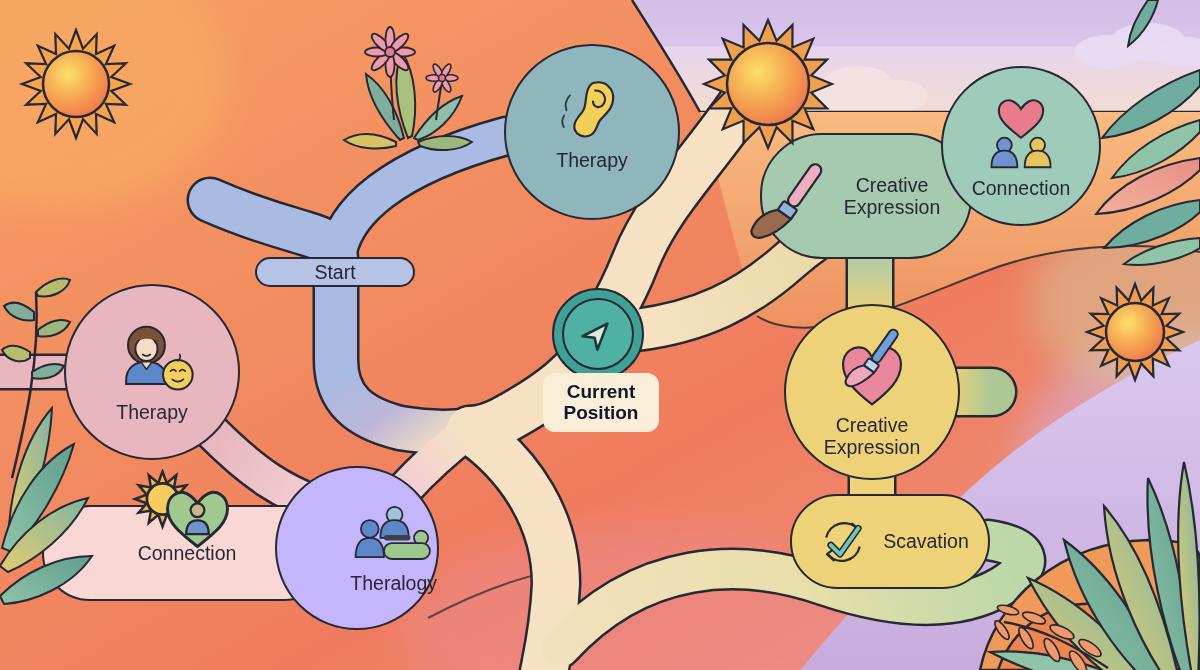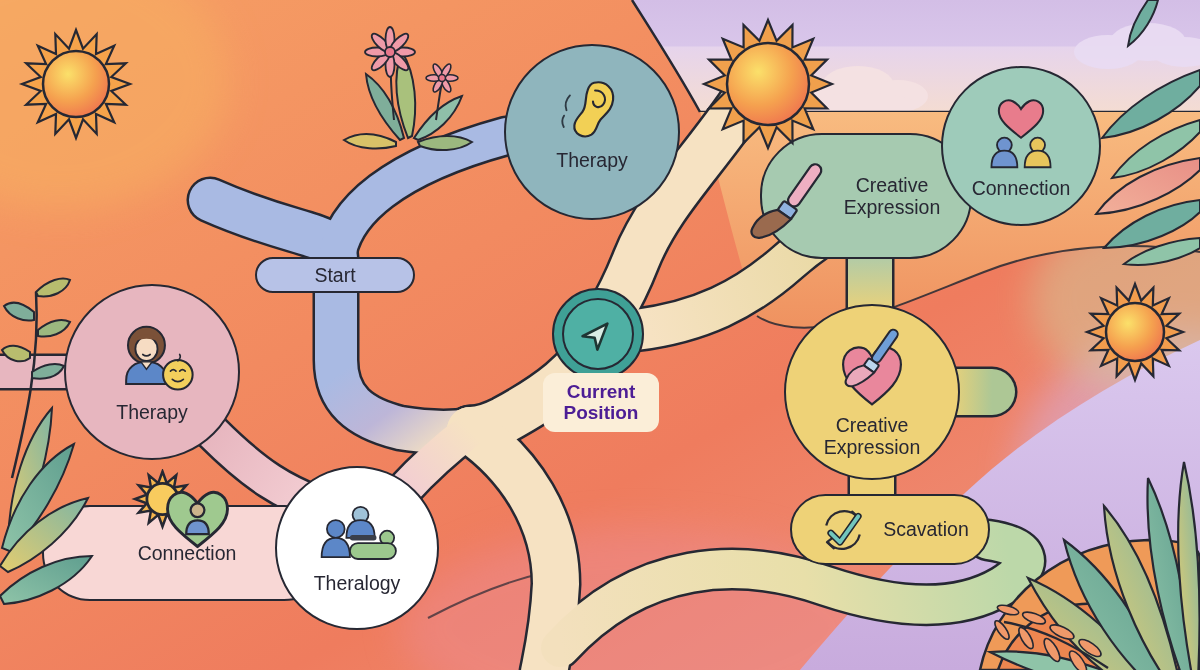--- a/index.html
+++ b/index.html
@@ -17,21 +17,21 @@
        line-height:1.14;}
   .blob{border-radius:62px;}
   .cp-outer{position:absolute;z-index:2;width:92px;height:92px;border-radius:50%;
         border:2.5px solid #262833;background:#3fa096;display:flex;
         align-items:center;justify-content:center;box-sizing:border-box;}
   .cp-inner{width:72px;height:72px;border-radius:50%;border:2.5px solid #262833;
         background:#4fb0a4;display:flex;align-items:center;justify-content:center;
         box-sizing:border-box;}
   .cp-tag{position:absolute;z-index:2;width:116px;background:#fbeed8;
         border-radius:12px;padding:8px 4px;font-size:19px;font-weight:600;
-        color:#4c1d95;text-align:center;line-height:1.12;box-sizing:border-box;}
+        color:#0f172a;text-align:center;line-height:1.12;box-sizing:border-box;}
   .abs-ic{position:absolute;}
 </style>
 </head>
 <body>
 
 <div class="stage">
 
 <svg id="bg" class="layer" viewBox="0 0 1200 670">
   <defs>
     <linearGradient id="baseGrad" x1="0" y1="0" x2="1" y2="1">
@@ -164,21 +164,21 @@
     <use href="#r12" stroke="#e7b6bf" stroke-width="32"></use>
     <use href="#r13" stroke="url(#g13)" stroke-width="34"></use>
     <use href="#r14" stroke="#f6d4d4" stroke-width="34"></use>
   </g>
 
   <path d="M 980,670 C 995,600 1060,542 1148,540 C 1190,540 1200,548 1200,560 L 1200,670 Z" fill="#ef9a58" stroke="#262833" stroke-width="2.5"></path>
   <path d="M 998,670 C 1010,634 1042,606 1082,604 C 1116,602 1142,620 1152,648 L 1156,670 Z" fill="#ee8650" stroke="#262833" stroke-width="2.5"></path>
 </svg>
 
 
-<div class="node pill" style="left:255px;top:257px;width:160px;height:36px;background:#b7c2e7;">
+<div class="node pill" style="left:255px;top:257px;width:160px;height:30px;background:#b7c2e7;">
   <div class="lbl">Start</div>
 </div>
 
 <div class="node circle" style="left:504px;top:44px;width:176px;height:176px;background:#8fb5bd;">
   <svg width="66" height="72" viewBox="0 0 70 72" style="margin-top:-18px">
     <g transform="rotate(6 35 36)">
       <path d="M 10,22 Q 4,30 8,38 M 6,44 Q 3,50 7,56" fill="none" stroke="#2e3a44" stroke-width="2" stroke-linecap="round"></path>
       <path d="M 34,6 C 46,2 56,10 56,22 C 56,32 50,37 45,44 C 41,50 43,56 37,61 C 29,67 18,62 18,53 C 18,47 22,43 25,38 C 29,31 26,23 28,15 C 29,10 31,7 34,6 Z" fill="#f2d055" stroke="#262833" stroke-width="2.3"></path>
       <path d="M 36,14 C 45,13 50,21 46,28 C 43,33 36,32 35,26" fill="none" stroke="#262833" stroke-width="2.2" stroke-linecap="round"></path>
     </g>
@@ -225,21 +225,21 @@
     <g transform="rotate(35 52 40)">
       <rect x="47" y="-6" width="10" height="42" rx="5" fill="#6f9fd8" stroke="#262833" stroke-width="2.2"></rect>
       <rect x="45" y="36" width="14" height="10" rx="2" fill="#bcd6ee" stroke="#262833" stroke-width="2.2"></rect>
       <path d="M 45,46 C 39,52 36,60 38,70 C 39,75 44,76 48,72 C 53,66 57,55 59,46 Z" fill="#eba9bb" stroke="#262833" stroke-width="2.2"></path>
     </g>
   </svg>
   <div class="lbl" style="max-width:126px">Creative Expression</div>
 </div>
 
 
-<div class="node pill" style="left:790px;top:494px;width:200px;height:71px;background:#eed277;">
+<div class="node pill" style="left:790px;top:494px;width:200px;height:95px;background:#eed277;">
   <svg width="64" height="64" viewBox="0 0 84 84">
     <path d="M 20,36 A 24,24 0 0 1 62,26" fill="none" stroke="#2a2a33" stroke-width="3"></path>
     <path d="M 54,18 L 63,26 L 54,33" fill="none" stroke="#2a2a33" stroke-width="3" stroke-linecap="round" stroke-linejoin="round"></path>
     <path d="M 64,48 A 24,24 0 0 1 22,58" fill="none" stroke="#2a2a33" stroke-width="3"></path>
     <path d="M 30,66 L 21,58 L 30,51" fill="none" stroke="#2a2a33" stroke-width="3" stroke-linecap="round" stroke-linejoin="round"></path>
     <path d="M 26,46 L 38,58 L 62,24" fill="none" stroke="#20252e" stroke-width="9" stroke-linecap="round" stroke-linejoin="round"></path>
     <path d="M 26,46 L 38,58 L 62,24" fill="none" stroke="#72c6bd" stroke-width="5" stroke-linecap="round" stroke-linejoin="round"></path>
   </svg>
   <div class="lbl">Scavation</div>
 </div>
@@ -264,21 +264,21 @@
   <svg class="abs-ic" style="left:76px;top:-38px" width="120" height="85" viewBox="0 0 96 68">
     <path fill="#f5b54e" stroke="#262833" stroke-width="2" d="M34.0,2.0L37.4,11.4L45.0,4.9L43.2,14.8L53.1,13.0L46.6,20.6L56.0,24.0L46.6,27.4L53.1,35.0L43.2,33.2L45.0,43.1L37.4,36.6L34.0,46.0L30.6,36.6L23.0,43.1L24.8,33.2L14.9,35.0L21.4,27.4L12.0,24.0L21.4,20.6L14.9,13.0L24.8,14.8L23.0,4.9L30.6,11.4Z"></path>
     <circle cx="34" cy="24" r="12.5" fill="#f8cb5e" stroke="#262833" stroke-width="2.2"></circle>
     <path d="M 62,62 C 48,51 38,43 38,32 C 38,22 46,16.5 53,19.5 C 56.5,21 59.5,24 62,27.5 C 64.5,24 67.5,21 71,19.5 C 78,16.5 86,22 86,32 C 86,43 76,51 62,62 Z" fill="#9fc98f" stroke="#262833" stroke-width="2.3"></path>
     <circle cx="62" cy="33" r="5.5" fill="#cbb48c" stroke="#262833" stroke-width="1.8"></circle>
     <path d="M 53,52 C 53,44 56.5,41 62,41 C 67.5,41 71,44 71,52 Z" fill="#6f94cf" stroke="#262833" stroke-width="1.8"></path>
   </svg>
   <div class="lbl">Connection</div>
 </div>
 
-<div class="node circle" style="left:275px;top:466px;width:164px;height:164px;background:#ffffff;">
+<div class="node circle" style="left:275px;top:466px;width:164px;height:164px;background:#c4b5fd;align-items:flex-end;">
   <svg width="92" height="68" viewBox="0 0 104 76">
     <circle cx="56" cy="14" r="9" fill="#9fc2d8" stroke="#262833" stroke-width="2"></circle>
     <path d="M 40,40 C 40,26 46,20 56,20 C 66,20 72,26 72,40 Z" fill="#5c87c8" stroke="#262833" stroke-width="2"></path>
     <rect x="44" y="37" width="30" height="6" rx="3" fill="#3a3f4a"></rect>
     <circle cx="28" cy="30" r="10" fill="#5c87c8" stroke="#262833" stroke-width="2"></circle>
     <path d="M 12,62 C 12,46 18,40 28,40 C 38,40 44,46 44,62 Z" fill="#5c87c8" stroke="#262833" stroke-width="2"></path>
     <circle cx="86" cy="40" r="8" fill="#9cc88e" stroke="#262833" stroke-width="2"></circle>
     <rect x="44" y="46" width="52" height="18" rx="9" fill="#9cc88e" stroke="#262833" stroke-width="2"></rect>
   </svg>
   <div class="lbl">Theralogy</div>

